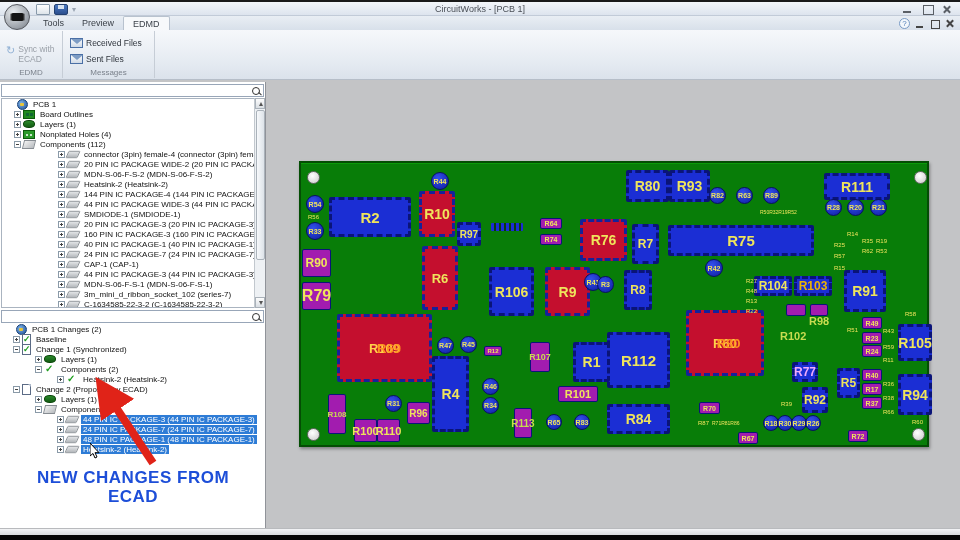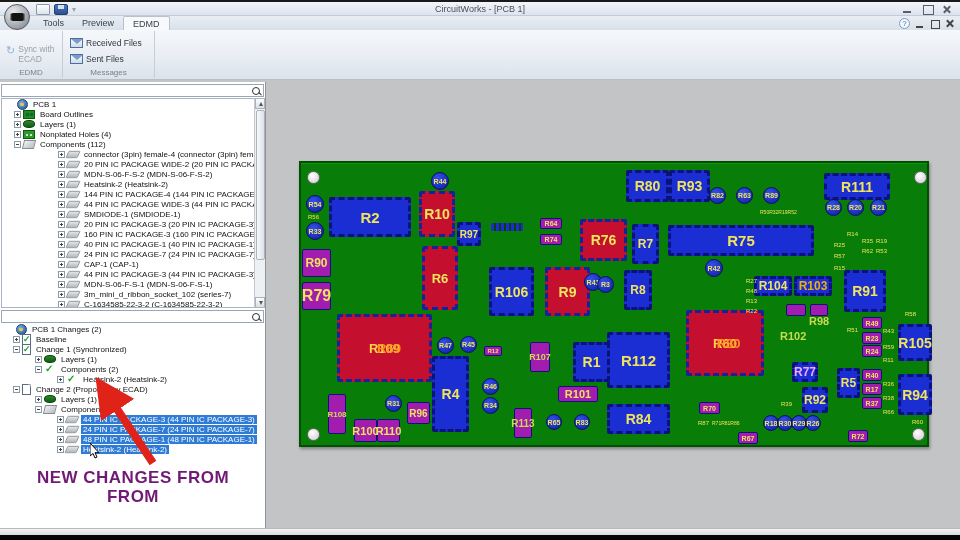--- a/index.html
+++ b/index.html
@@ -91,21 +91,21 @@
   .tico-check:after { content:"\2713"; position:absolute; left:1px; top:-2px; color:#1d9e1d; font-weight:bold; font-size:10px; }
   .tlabel { padding:0 2px; }
   .trow.selected .tlabel { background:#2e7cd6; color:#fff; }
   .vscroll { position:absolute; right:0px; top:16px; width:11px; height:210px; background:#eef1f4; border-left:1px solid #c2c8ce; }
   .varrow { position:absolute; left:0; width:10px; height:11px; background:linear-gradient(#fdfdfd,#d9dee3); border:1px solid #aab2ba; }
   .varrow:after { content:""; position:absolute; left:2.5px; border-left:2.5px solid transparent; border-right:2.5px solid transparent; }
   .va-up { top:0; } .va-up:after { top:3px; border-bottom:4px solid #555; }
   .va-dn { bottom:0; } .va-dn:after { top:3px; border-top:4px solid #555; }
   .vthumb { position:absolute; left:0.5px; top:12px; width:9px; height:150px; background:linear-gradient(90deg,#f7f9fb,#dde3e9); border:1px solid #aab2ba; border-radius:2px; }
 
-  .annotation { position:absolute; left:0; width:266px; top:386px; text-align:center; color:#701a75;
+  .annotation { position:absolute; left:0; width:266px; top:386px; text-align:center; color:#1d4ed8;
     font-size:17px; font-weight:600; line-height:19px; letter-spacing:0.5px; }
   .overlay-svg { position:absolute; left:0; top:0; width:266px; height:448px; pointer-events:none; z-index:8; }
 
   
   .viewport { position:absolute; left:266px; top:80px; right:0; bottom:12px; background:#c3c4c6; overflow:hidden; }
   .board { position:absolute; left:33px; top:79px; width:630px; height:286px; background:#087d08;
     border:2px solid #044d04; box-shadow:inset 0 1px 0 #0a9a0a, 1px 2px 3px rgba(0,0,0,.35); }
   .cmp { position:absolute; display:flex; align-items:center; justify-content:center; font-weight:bold; white-space:nowrap; }
   .cmp-ic-b { background:#1b2ed4; border:3px dashed #0a1478; border-radius:2px; }
   .cmp-ic-r { background:#c40f2e; border:3px dashed #15229a; border-radius:2px; }
@@ -366,21 +366,21 @@
         </div>
         <div class="trow selected" style="padding-left: 56px;">
           <span class="texp plus"></span>
           <span class="tico tico-comp"></span>
           <span class="tlabel">Heatsink-2 (Heatsink-2)</span>
         </div>
       </div>
 
     <div class="annotation">
       <div>NEW CHANGES FROM</div>
-      <div>FROM</div>
+      <div>ECAD</div>
     </div>
 
     <svg class="overlay-svg" viewBox="0 0 266 448">
       <defs>
         <marker id="ah" markerWidth="5" markerHeight="5" refX="2.4" refY="2.5" orient="auto">
           <polygon points="0,0 5,2.5 0,5" fill="#e02318"></polygon>
         </marker>
       </defs>
       <line x1="153" y1="381" x2="107" y2="312" stroke="#e02318" stroke-width="8" marker-end="url(#ah)"></line>
     </svg>

